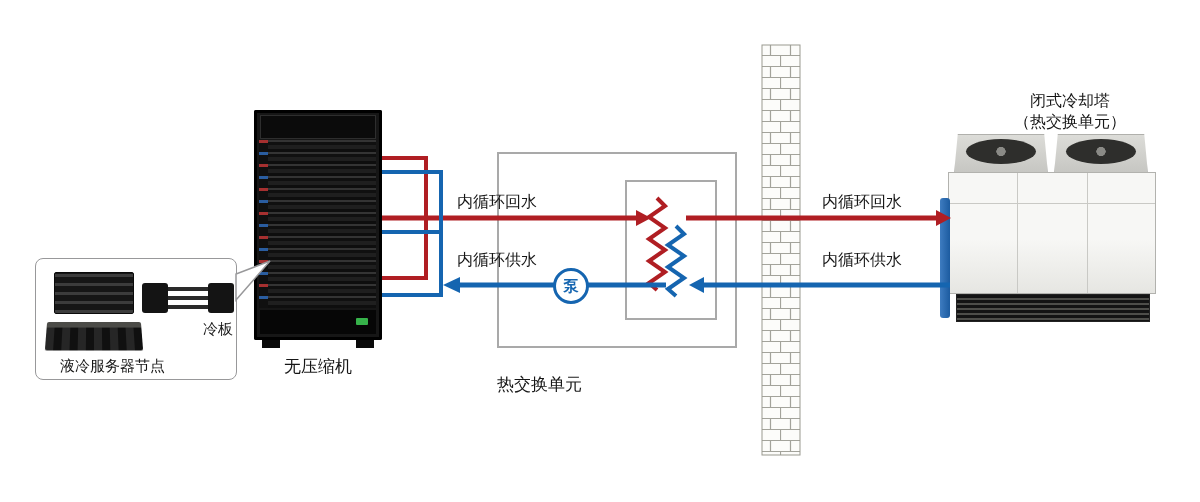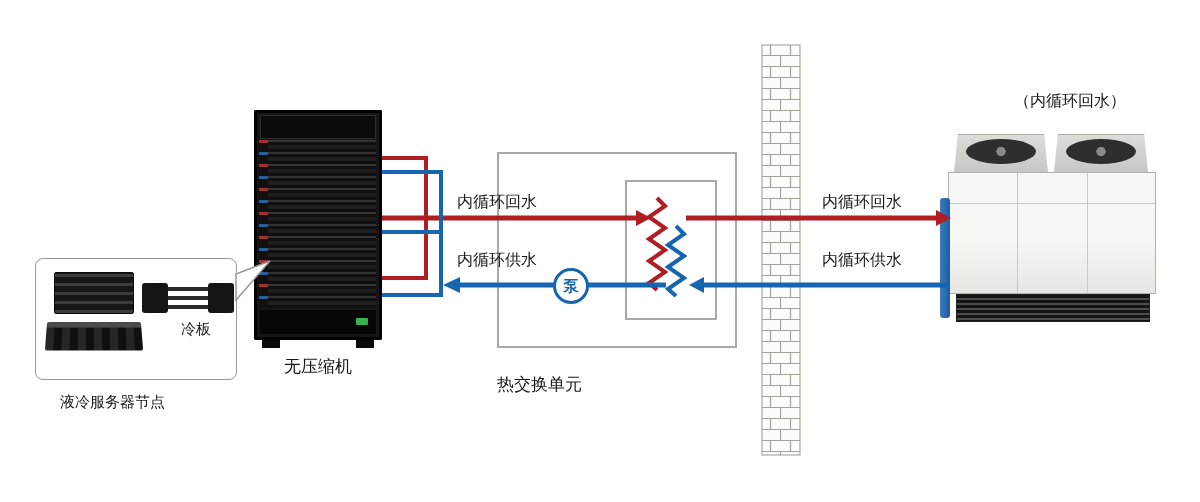--- a/index.html
+++ b/index.html
@@ -69,22 +69,22 @@
 
   
   .lbl { position:absolute; font-size:16px; color:#161616; white-space:nowrap; }
   .lbl-left-return  { left:457px; top:192px; }
   .lbl-left-supply  { left:457px; top:250px; }
   .lbl-right-return { left:822px; top:192px; }
   .lbl-right-supply { left:822px; top:250px; }
   .lbl-rack  { left:254px; top:355px; width:128px; text-align:center; font-size:17px; }
   .lbl-hx    { left:497px; top:373px; width:240px; font-size:17px; }
   .lbl-tower { left:1000px; top:90px; width:140px; text-align:center; font-size:16px; line-height:21px; }
-  .lbl-coldplate  { left:141px; top:320px; width:92px; text-align:left; font-size:15px;padding-left:40px; }
-  .lbl-servernode { left:25px; top:357px; width:175px; text-align:center; font-size:15px;margin-top:36px; }
+  .lbl-coldplate  { left:141px; top:320px; width:92px; text-align:right; font-size:15px;padding-left:40px; }
+  .lbl-servernode { left:25px; top:357px; width:175px; text-align:center; font-size:15px; }
 </style>
 </head>
 <body>
 
 <div class="stage">
 
   <div class="callout">
     <div class="co-server-front"></div>
     <div class="co-cold-plate">
       <div class="co-cp-tubes"></div>
@@ -163,19 +163,20 @@
 
   <div class="lbl lbl-left-return">内循环回水</div>
   <div class="lbl lbl-left-supply">内循环供水</div>
   <div class="lbl lbl-right-return">内循环回水</div>
   <div class="lbl lbl-right-supply">内循环供水</div>
 
   <div class="lbl lbl-rack">无压缩机</div>
   <div class="lbl lbl-hx">热交换单元</div>
 
   <div class="lbl lbl-tower">
-    <div>（内循环回水）</div>
+    <div>闭式冷却塔</div>
+    <div>（热交换单元）</div>
   </div>
 
   <div class="lbl lbl-coldplate">冷板</div>
   <div class="lbl lbl-servernode">液冷服务器节点</div>
 
 </div>
 
 </body></html>

